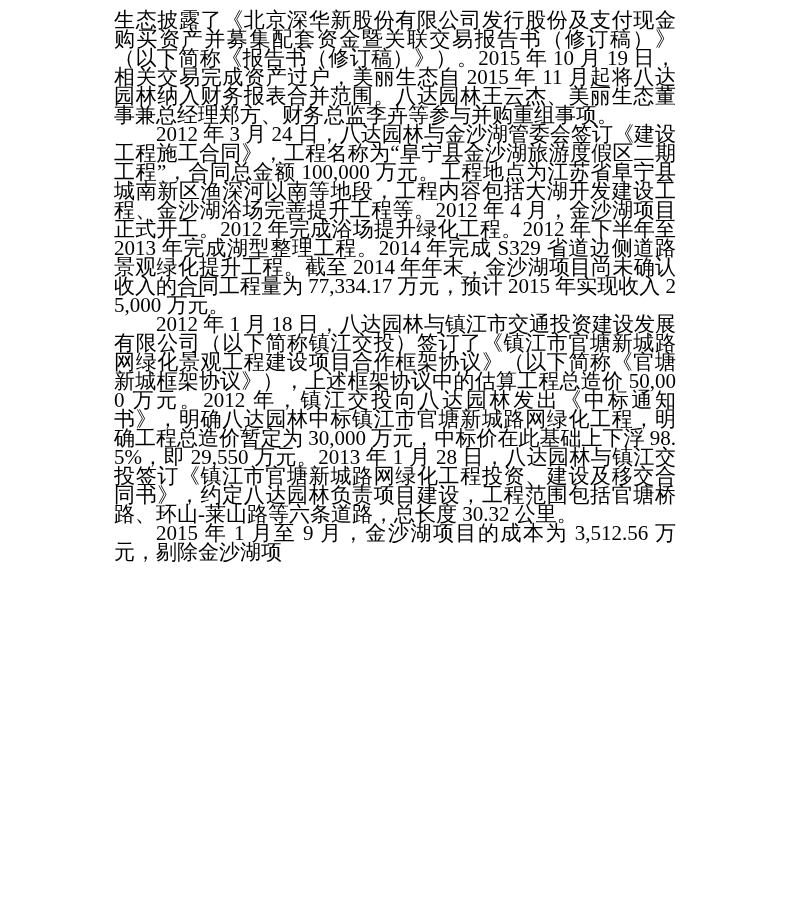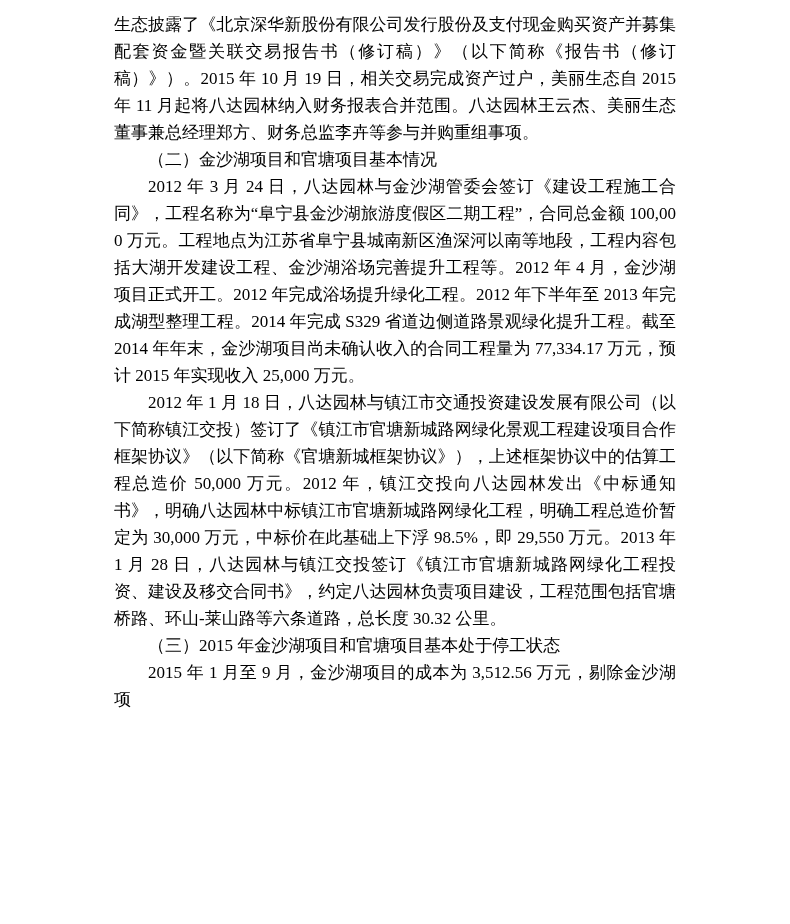--- a/index.html
+++ b/index.html
@@ -14,34 +14,32 @@
     font-family: "Liberation Serif", "DejaVu Serif", serif;
     color: #000000;
   }
   .page {
     position: absolute;
     left: 114px;
     top: 11px;
     width: 562px;
   }
   .para {
-    font-size: 17px;
-    line-height: 27px;
+    font-size: 21px;
+    line-height: 19px;
     text-align: justify;
     text-justify: inter-character;
     word-break: break-all;
     color: #000000;
   }
   .indent {
     text-indent: 2em;
   }
 </style>
 </head>
 <body>
 
 <div class="page">
   <p class="para">生态披露了《北京深华新股份有限公司发行股份及支付现金购买资产并募集配套资金暨关联交易报告书（修订稿）》（以下简称《报告书（修订稿）》）。2015 年 10 月 19 日，相关交易完成资产过户，美丽生态自 2015 年 11 月起将八达园林纳入财务报表合并范围。八达园林王云杰、美丽生态董事兼总经理郑方、财务总监李卉等参与并购重组事项。</p>
-  <p class="para indent">（二）金沙湖项目和官塘项目基本情况</p>
   <p class="para indent">2012 年 3 月 24 日，八达园林与金沙湖管委会签订《建设工程施工合同》，工程名称为“阜宁县金沙湖旅游度假区二期工程”，合同总金额 100,000 万元。工程地点为江苏省阜宁县城南新区渔深河以南等地段，工程内容包括大湖开发建设工程、金沙湖浴场完善提升工程等。2012 年 4 月，金沙湖项目正式开工。2012 年完成浴场提升绿化工程。2012 年下半年至 2013 年完成湖型整理工程。2014 年完成 S329 省道边侧道路景观绿化提升工程。截至 2014 年年末，金沙湖项目尚未确认收入的合同工程量为 77,334.17 万元，预计 2015 年实现收入 25,000 万元。</p>
   <p class="para indent">2012 年 1 月 18 日，八达园林与镇江市交通投资建设发展有限公司（以下简称镇江交投）签订了《镇江市官塘新城路网绿化景观工程建设项目合作框架协议》（以下简称《官塘新城框架协议》），上述框架协议中的估算工程总造价 50,000 万元。2012 年，镇江交投向八达园林发出《中标通知书》，明确八达园林中标镇江市官塘新城路网绿化工程，明确工程总造价暂定为 30,000 万元，中标价在此基础上下浮 98.5%，即 29,550 万元。2013 年 1 月 28 日，八达园林与镇江交投签订《镇江市官塘新城路网绿化工程投资、建设及移交合同书》，约定八达园林负责项目建设，工程范围包括官塘桥路、环山-莱山路等六条道路，总长度 30.32 公里。</p>
-  <p class="para indent">（三）2015 年金沙湖项目和官塘项目基本处于停工状态</p>
   <p class="para indent">2015 年 1 月至 9 月，金沙湖项目的成本为 3,512.56 万元，剔除金沙湖项</p>
 </div>
 
 </body></html>

